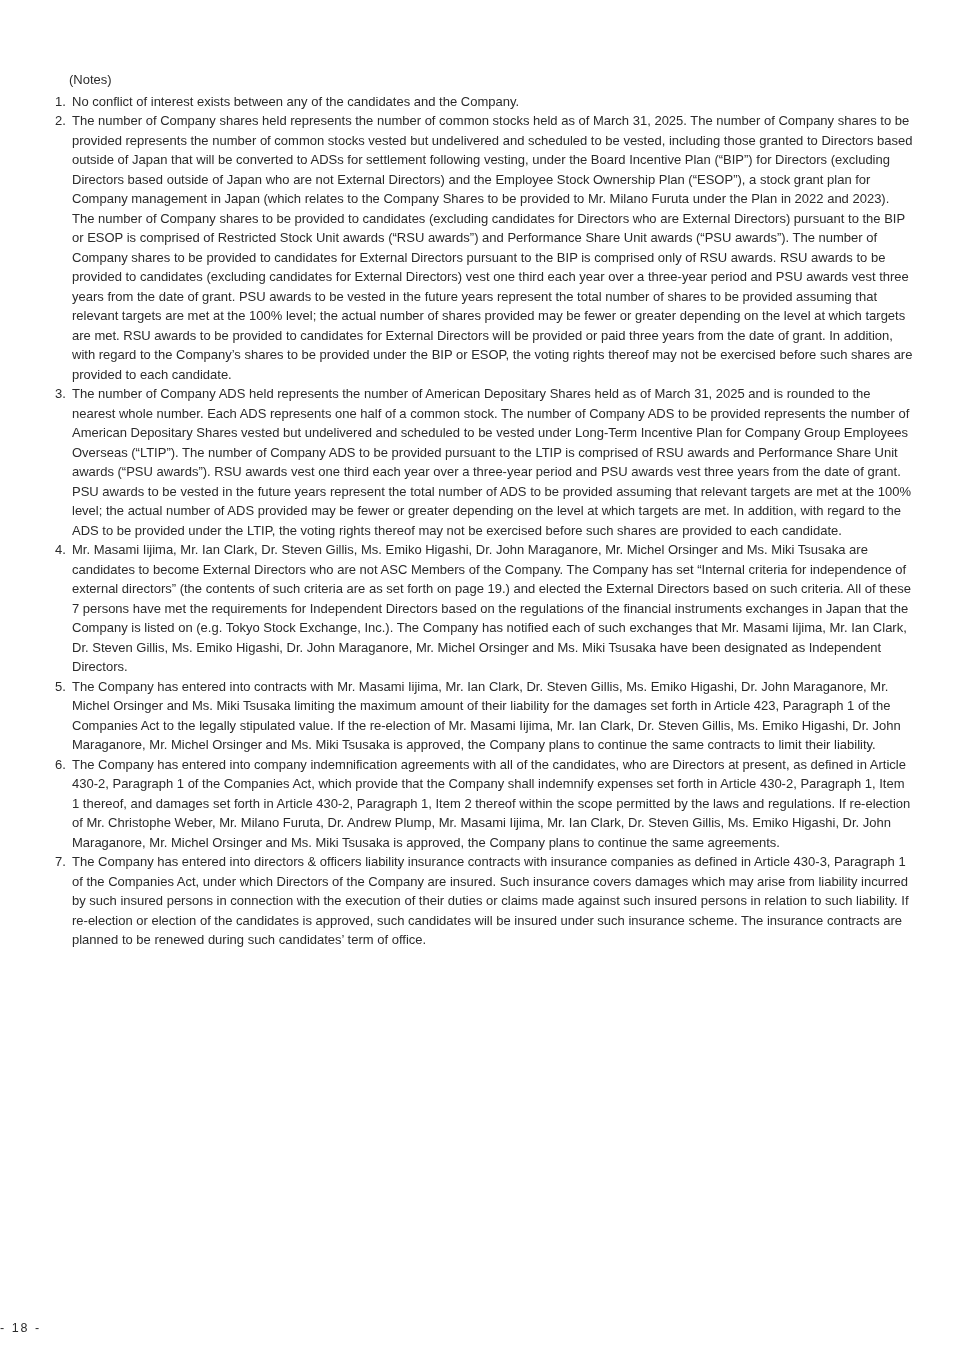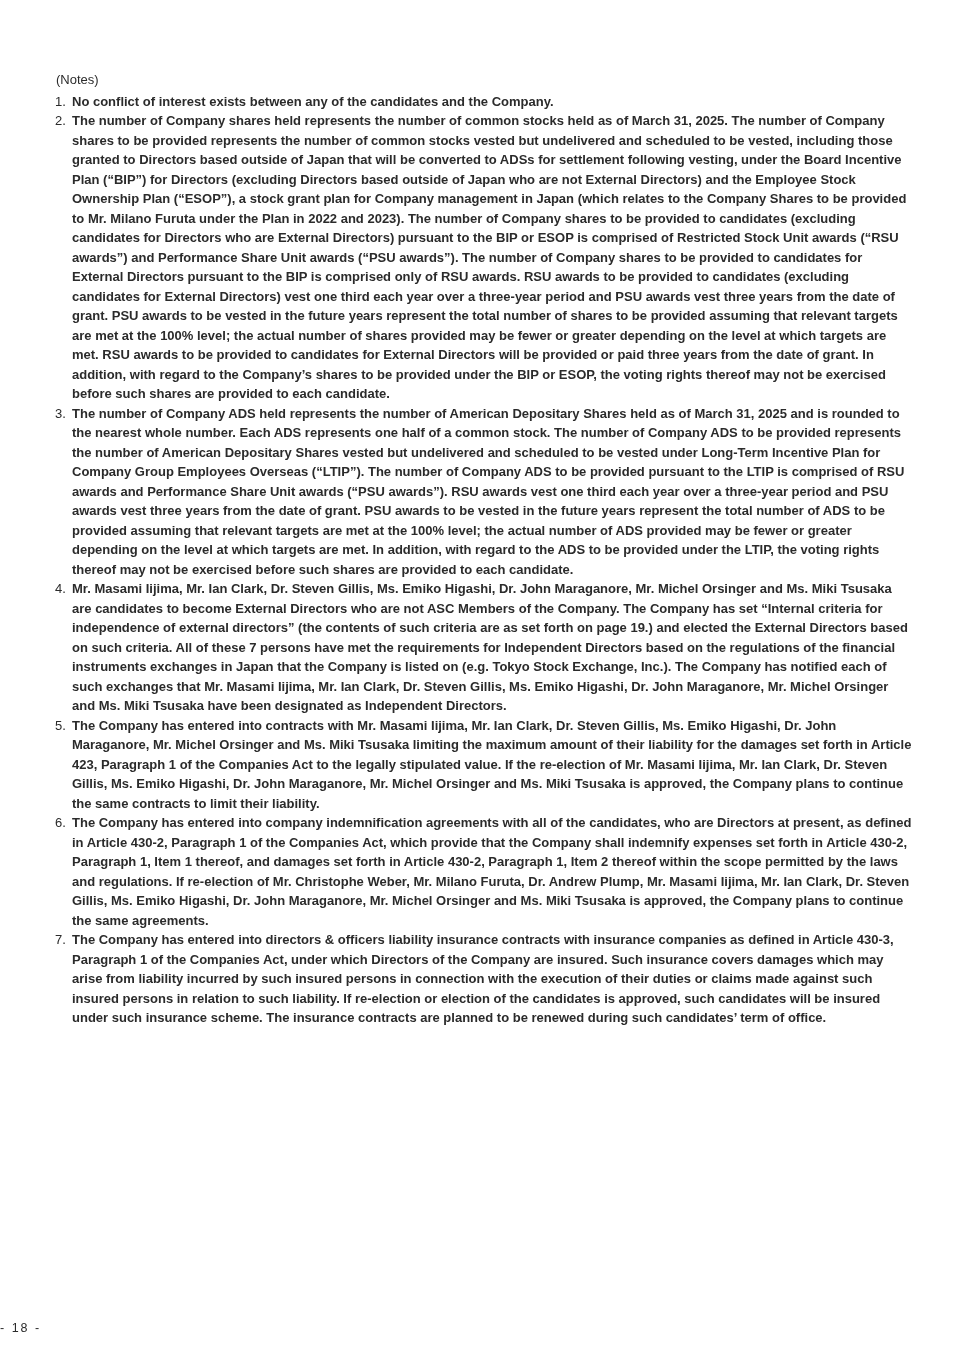--- a/index.html
+++ b/index.html
@@ -19,39 +19,38 @@
   .content {
     position: absolute;
     left: 55px;
     top: 70px;
     width: 858px;
     font-size: 13px;
     line-height: 19.5px;
     text-align: left;
   }
   .notes-label {
-    margin: 0 0 2px 1px;
+    margin: 0 0 2px 14px;
     font-weight: normal;
   }
   .notes-list {
     list-style: none;
     margin: 0;
     padding: 0;
   }
   .note {
     display: flex;
     align-items: flex-start;
   }
   .note-num {
     flex: 0 0 17px;
     white-space: nowrap;
   }
   .note-text {
     flex: 1 1 auto;
-    font-weight: bold;
   }
   .footer {
     position: absolute;
     left: 0;
     top: 1321px;
     width: 100%;
     text-align: left;
     font-size: 12.5px;
     letter-spacing: 2px;
     color: #2b2b2b;

